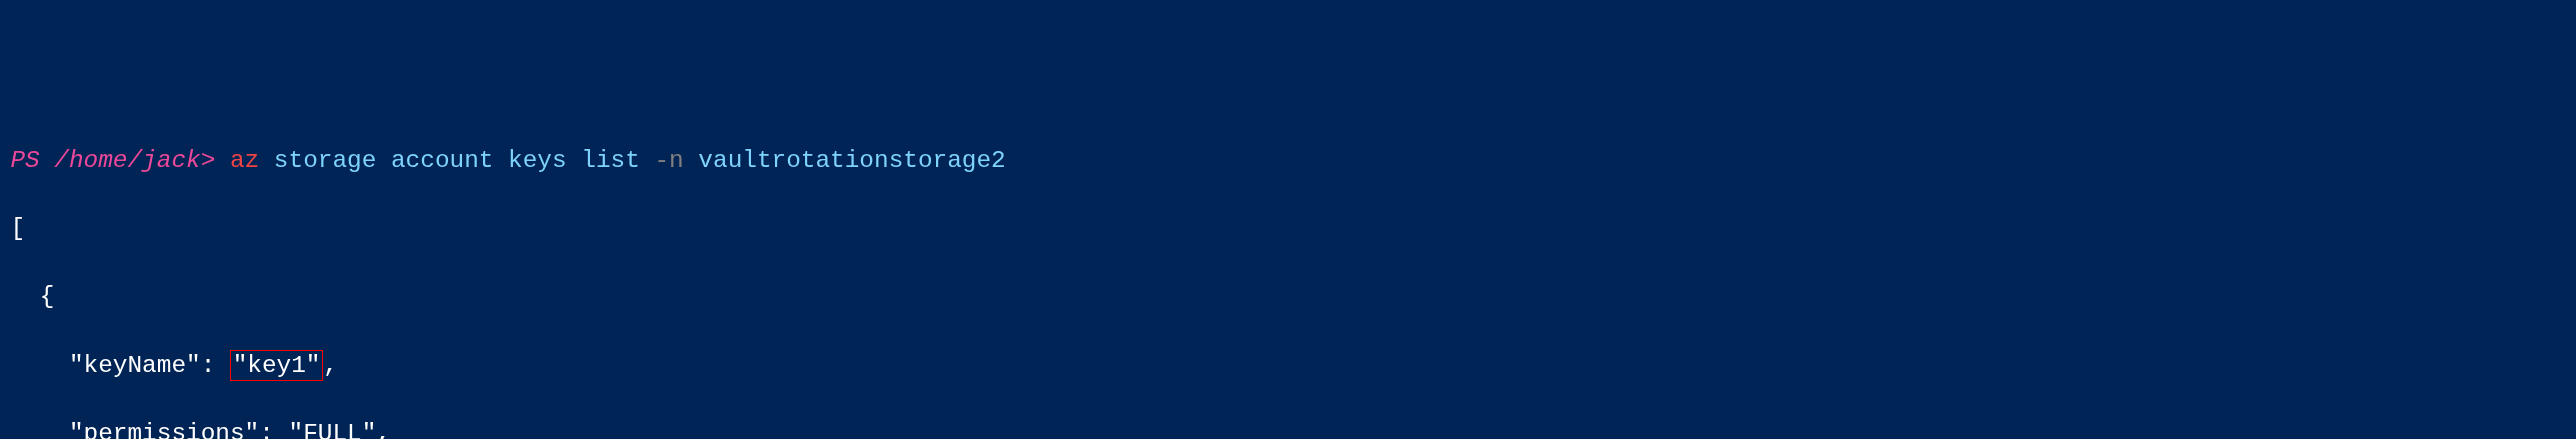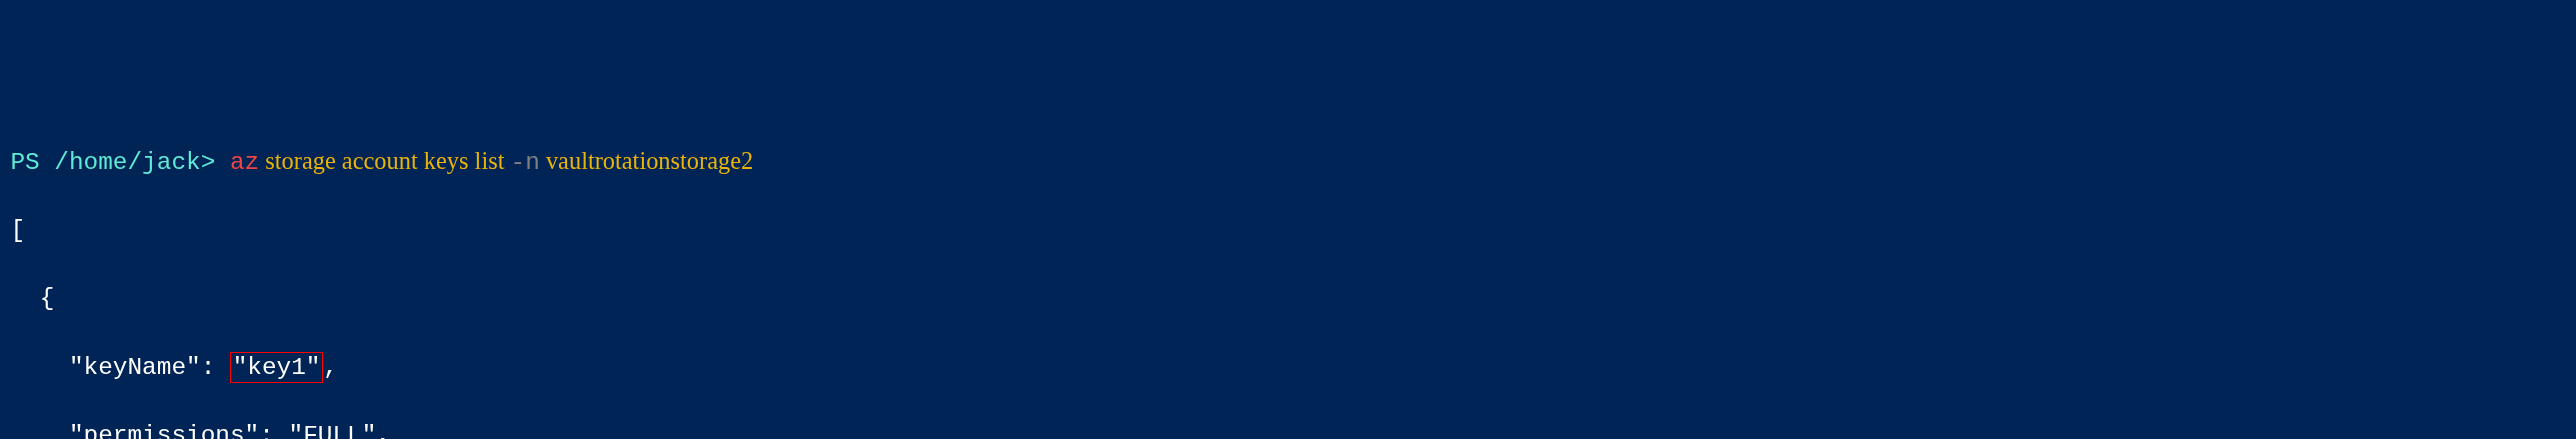--- a/index.html
+++ b/index.html
@@ -13,28 +13,28 @@
       font-family: 'Consolas', 'Courier New', monospace;
       font-size: 24.4px;
       line-height: 1.4;
       padding: 7px 10.4px;
       white-space: pre;
       width: 2576px;
       height: 440px;
       overflow: hidden;
     }
     .prompt-prefix {
-      color: #5eead4;
+      color: #ec4899;
+      font-style: italic;
     }
     .cmd-az {
       color: #ef4444;
     }
     .cmd-args {
-      color: #eab308;
-      font-family: Liberation Serif, serif;
+      color: #7dd3fc;
     }
     .cmd-flag {
       color: #808080;
     }
     .output {
       color: #ffffff;
     }
     .highlight-box {
       border: 1.7px solid #ff0000;
       display: inline-block;

